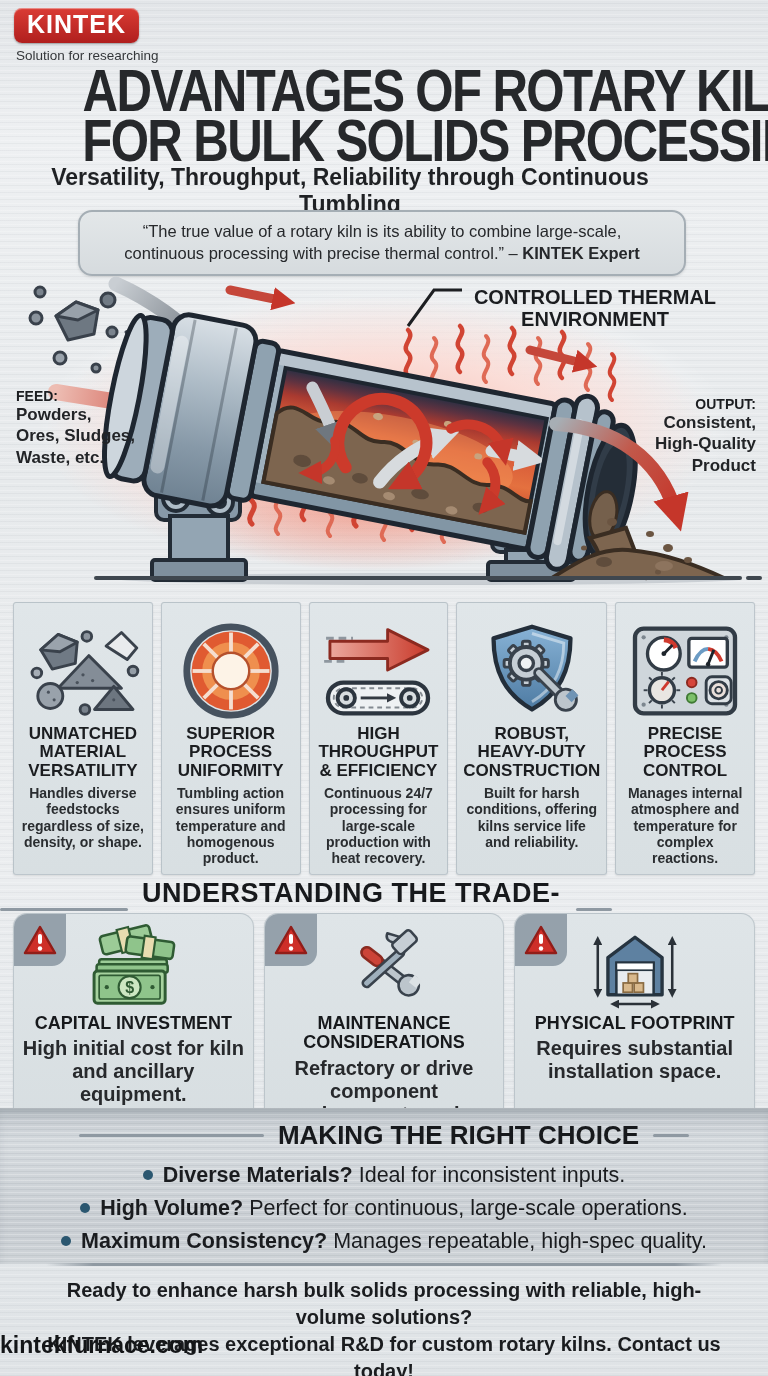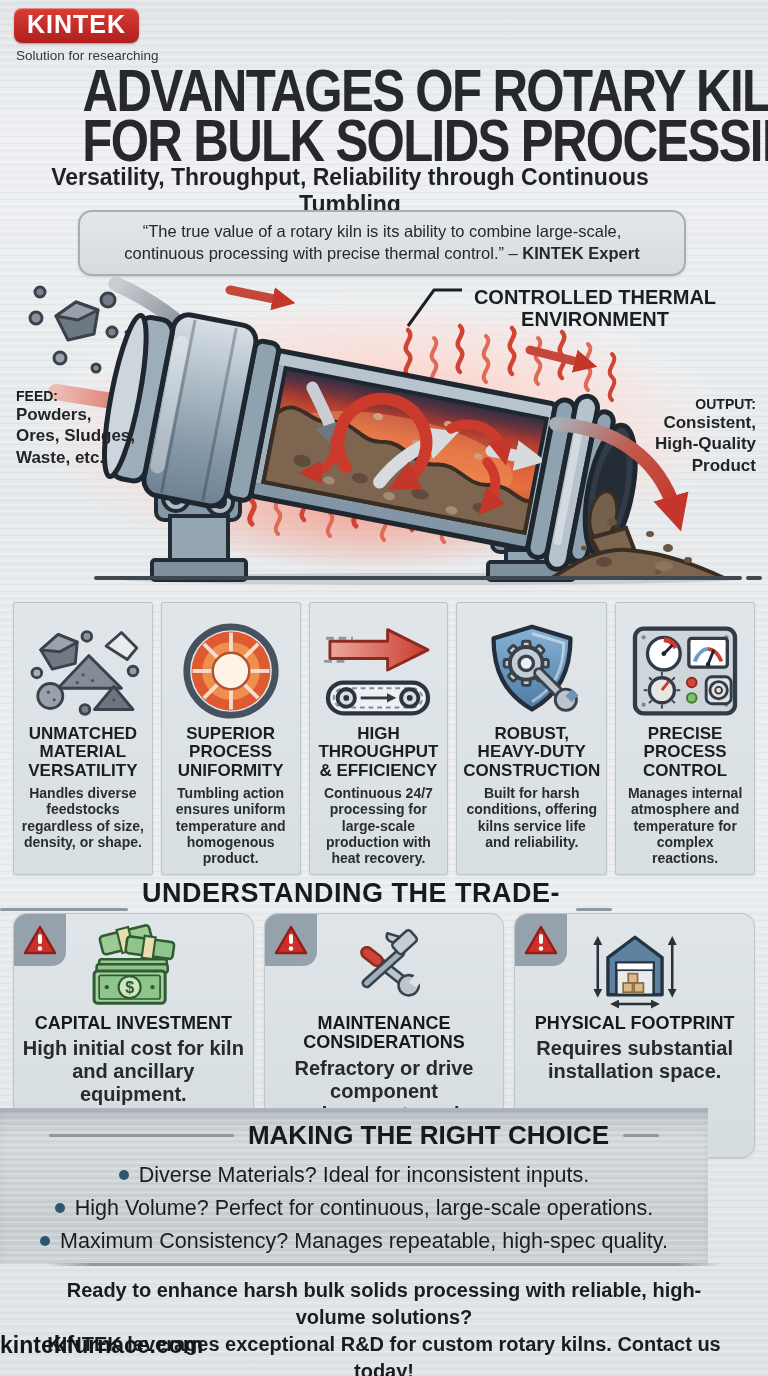--- a/index.html
+++ b/index.html
@@ -48,31 +48,31 @@
   .hl-l2{width:185px;} .hl-r2{width:36px;}
   .to-row{position:absolute; top:913px; left:13px; width:742px; display:flex; gap:10px;}
   .to-card{flex:1 1 0; position:relative; min-height:180px; background:linear-gradient(180deg,#dfe5e8,#d6dde0);
     border:1px solid rgba(160,172,180,.5); border-radius:14px; padding:6px 8px 8px; box-sizing:border-box; box-shadow:0 1px 2px rgba(0,0,0,.1);}
   .to-tab{position:absolute; left:0; top:0; width:52px; height:52px; background:#95a1ab; border-radius:13px 0 14px 0;
     display:flex; align-items:center; justify-content:center;}
   .to-icon{height:88px; margin-top:2px; display:flex; align-items:center; justify-content:center;}
   .to-title{margin-top:4px; font-size:18px; line-height:1.08; font-weight:800; text-align:center; color:#17191c;}
   .to-body{margin-top:4px; font-size:20px; line-height:1.15; font-weight:600; text-align:center; color:#27292c;}
   
-  .choice-band{position:absolute; top:1108px; left:0; width:708px; height:156px;
+  .choice-band{position:absolute; top:1108px; left:0; width:768px; height:156px;
     background:
       repeating-linear-gradient(180deg, rgba(255,255,255,.25) 0 1px, rgba(0,0,0,0) 1px 3px, rgba(70,80,90,.08) 3px 4px, rgba(0,0,0,0) 4px 6px),
       linear-gradient(180deg,#c2c8cd,#d5dade 22%,#c9ced3 75%,#cfd4d8);
     box-shadow:inset 0 10px 14px -8px rgba(110,120,130,.55);}
   .choice-heading{margin-top:12px; display:flex; align-items:center; justify-content:center; gap:14px;}
   .choice-heading .txt{font-size:26px; font-weight:800; color:#17191c;}
   .bullets{margin-top:9px;}
   .bullet{display:flex; align-items:center; justify-content:center; gap:10px; height:30px; margin-bottom:3px; font-size:21.5px; color:#1a1c1f;}
   .dot{width:10px; height:10px; border-radius:50%; background:#2b5770; flex:0 0 auto;}
-  .bq{font-weight:400;} .ba{font-weight:500;}
+  .bq{font-weight:700;} .ba{font-weight:500;}
   .divider{position:absolute; top:1263px; left:46px; width:676px; height:3px;
     background:linear-gradient(90deg, rgba(143,153,162,0), #8f99a2 7%, #8f99a2 93%, rgba(143,153,162,0));}
   .cta{position:absolute; top:1277px; left:34px; width:700px; text-align:center; font-size:20px; line-height:27px; font-weight:600; color:#1a1c1f;}
   .site{position:absolute; top:1332px; left:0; width:708px; text-align:left; font-size:23px; font-weight:800; color:#131517;}
 </style>
 </head>
 <body>
 
 <div class="page">
 

